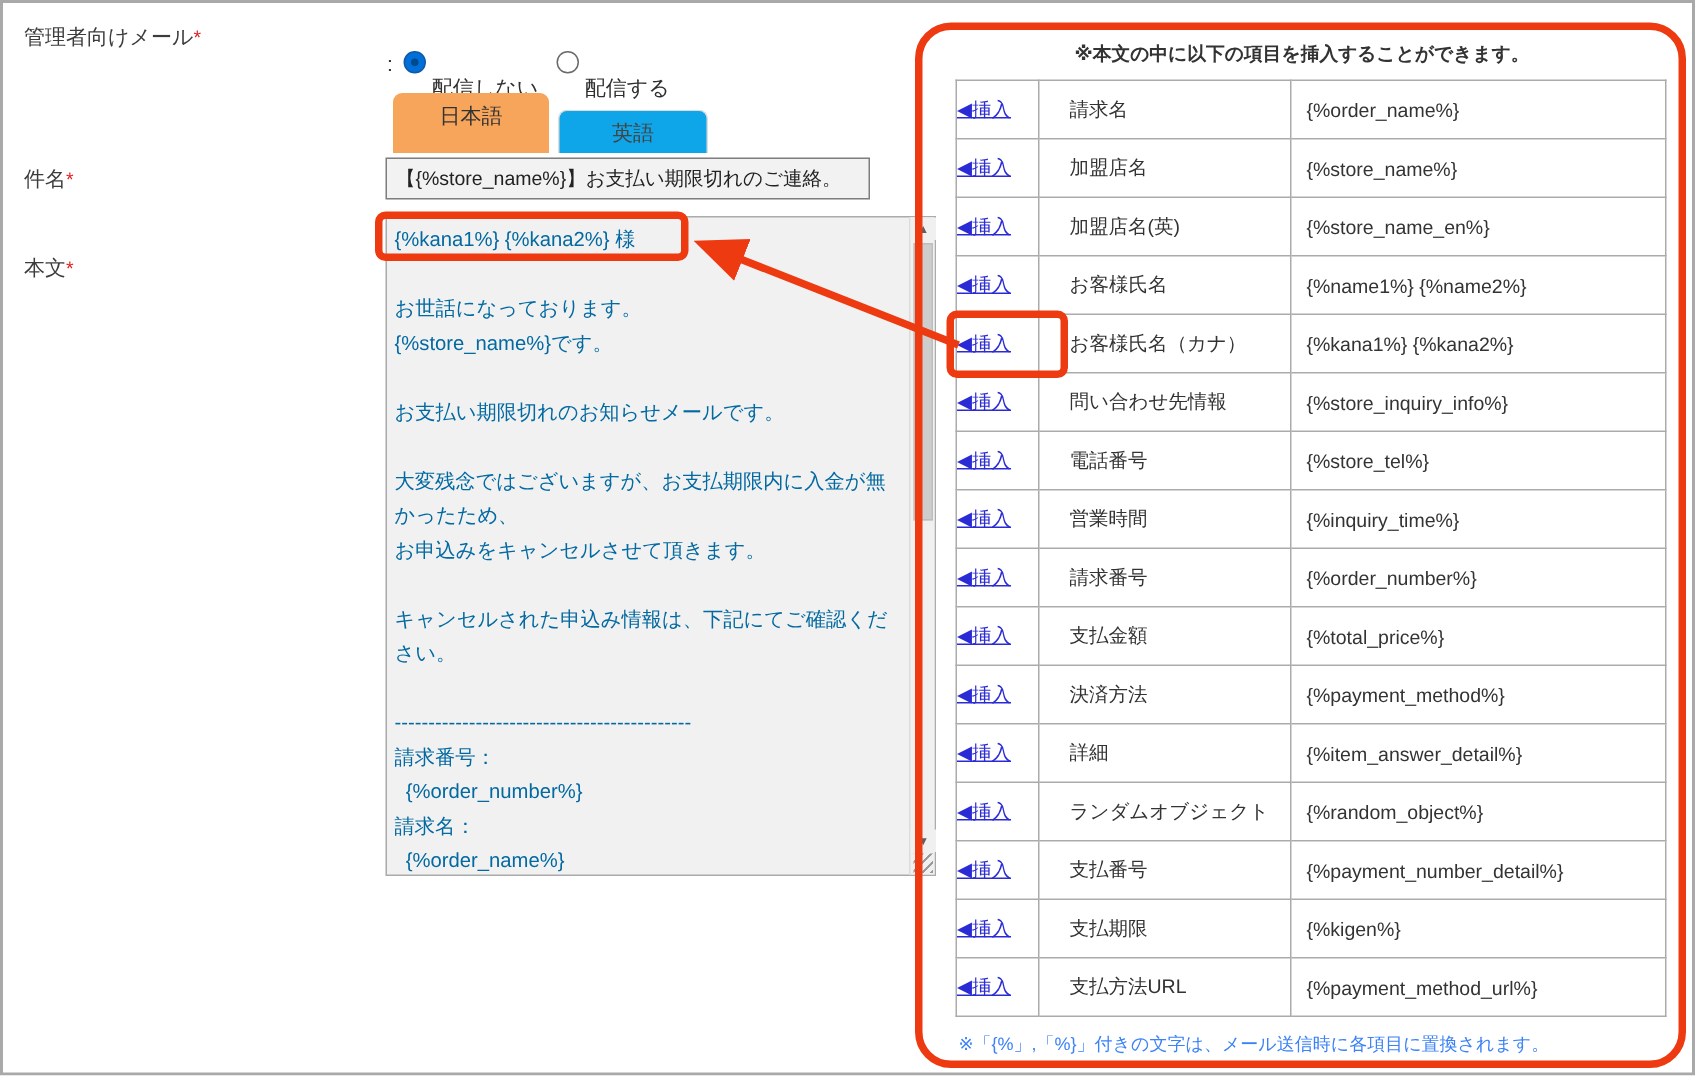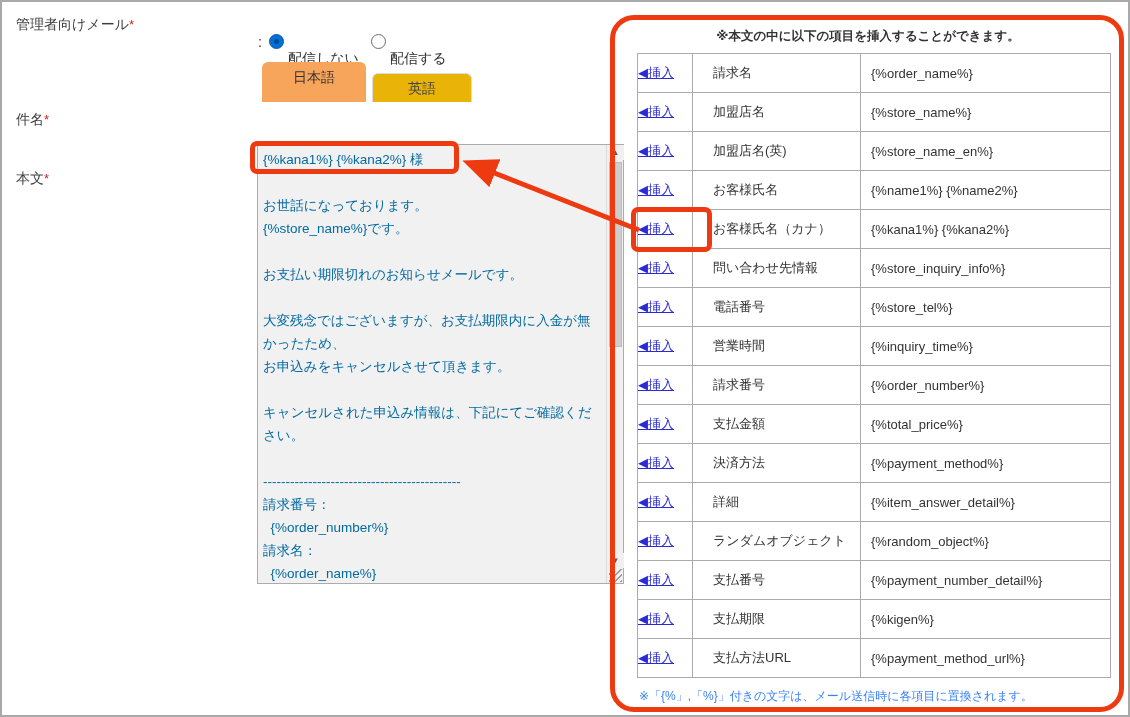--- a/index.html
+++ b/index.html
@@ -23,21 +23,21 @@
   #radio-row .colon{ margin-right:7px; }
   .radio{ width:15px; height:15px; border-radius:50%; margin-right:4px; flex:0 0 auto; position:relative; }
   .radio.on{ background:#0070d8; border:1px solid #1258a8; }
   .radio.on::after{ content:""; position:absolute; left:4px; top:4px; width:5px; height:5px; border-radius:50%; background:rgba(0,0,0,.35);}
   .radio.off{ background:#fff; border:1px solid #6b6b6b; }
   .radio-label{ margin-right:12px;margin-top:35px; }
 
   #tabs{ position:absolute; left:260px; top:60px; display:flex; align-items:flex-end; gap:6px; }
   .tab{ font-size:14px; text-align:center; border-radius:6px 6px 0 0; cursor:default; }
   .tab.active{ width:104px; height:40px; line-height:30px; background:#f8a55c; color:#333; }
-  .tab.inactive{ width:100px; height:29px; line-height:28px; background:#eab308; border:1px solid #dcdcdc; border-bottom:none; color:#444; }
+  .tab.inactive{ width:100px; height:29px; line-height:28px; background:#0ea5e9; border:1px solid #dcdcdc; border-bottom:none; color:#444; }
 
   #subject-input{
     position:absolute; left:255px; top:103px; width:323px; height:28px;
     background:#f2f2f2; border:1px solid #7e7e7e; font-size:13px; color:#222;
     padding:0 6px; font-family:inherit;
   }
 
   #body-box{
     position:absolute; left:255px; top:142px; width:367px; height:440px;
     background:#f1f1f1; border:1px solid #ababab;
@@ -92,20 +92,21 @@
     <span class="radio off"></span>
     <span class="radio-label">配信する</span>
   </div>
 
   <div id="tabs">
     <div class="tab active">日本語</div>
     <div class="tab inactive">英語</div>
   </div>
 
   <div class="field-label" id="subject-label"><span>件名</span><span class="req">*</span></div>
+  <input id="subject-input" readonly="" value="【{%store_name%}】お支払い期限切れのご連絡。" style="">
 
   <div class="field-label" id="body-label"><span>本文</span><span class="req">*</span></div>
   <div id="body-box">
     <div id="body-text">{%kana1%} {%kana2%} 様
 
 お世話になっております。
 {%store_name%}です。
 
 お支払い期限切れのお知らせメールです。
 

